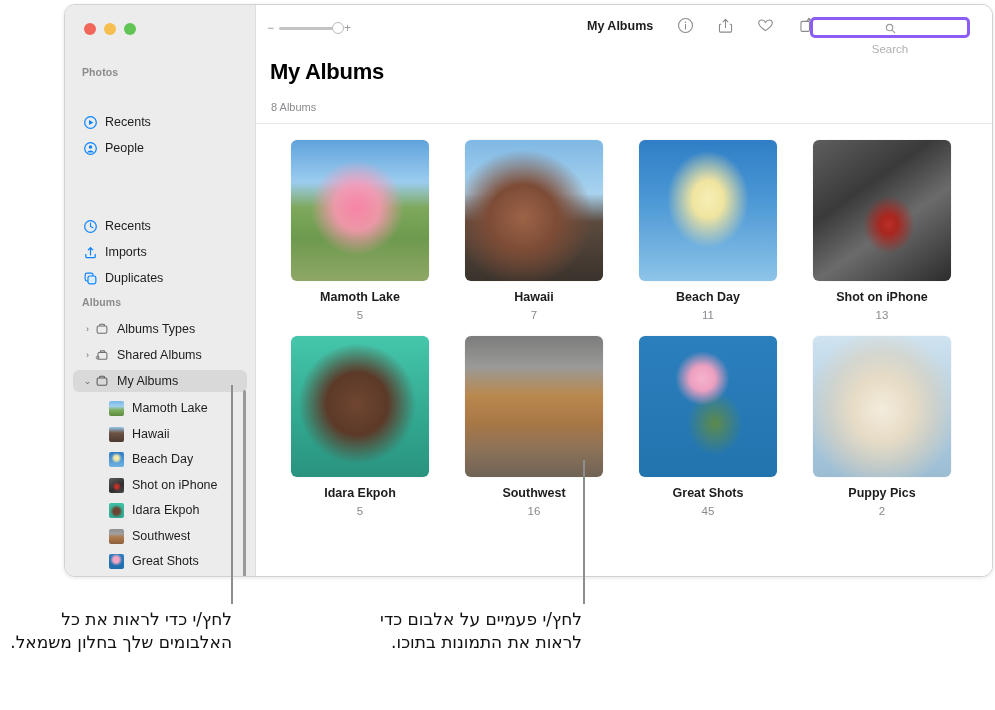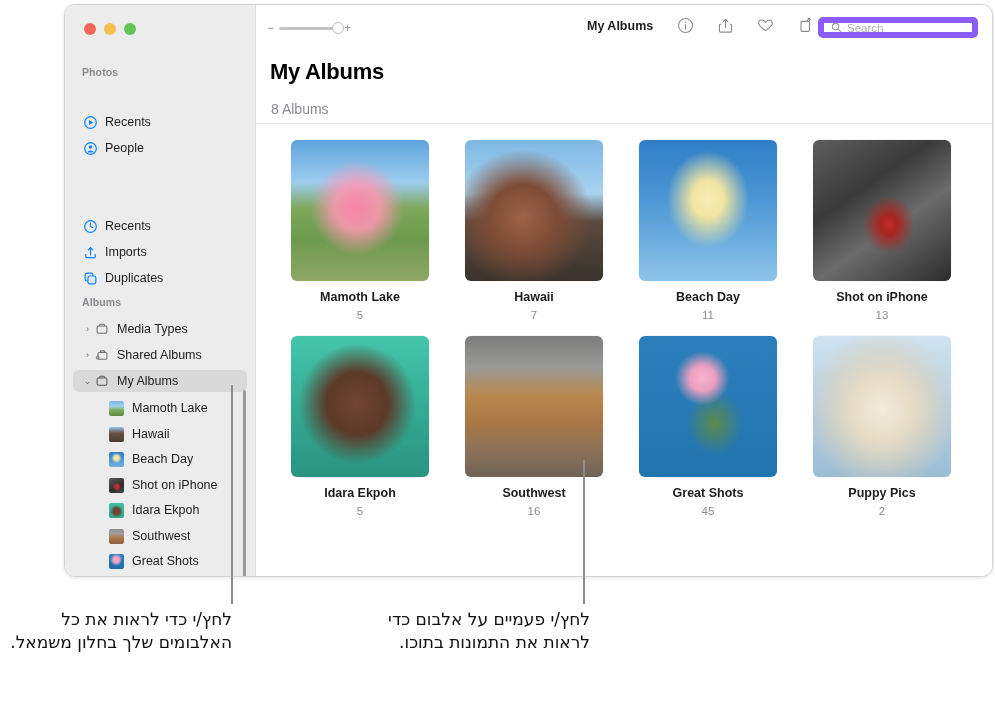--- a/index.html
+++ b/index.html
@@ -67,28 +67,28 @@
   #toolbar{height:44px;display:flex;align-items:center;position:relative;}
   
   #zoomctl{position:absolute;left:11px;top:17px;display:flex;align-items:center;gap:5px;}
   .zsign{color:#9a9a9e;font-size:12px;line-height:1;}
   #ztrack{width:60px;height:3px;background:#c3c3c5;border-radius:2px;position:relative;}
   #zknob{position:absolute;right:-5px;top:-5px;width:12px;height:12px;border-radius:50%;background:#fff;border:1.5px solid #bcbcbe;box-sizing:border-box;}
   #tb-title{position:absolute;left:331px;top:14px;font-size:12.5px;font-weight:bold;color:#1d1d1f;}
   #tb-icons{position:absolute;left:420px;top:11px;display:flex;gap:21px;align-items:center;}
   .tbi{width:19px;height:19px;color:#8a8a8e;display:flex;align-items:center;justify-content:center;cursor:default;}
   #search{
-    position:absolute;right:14px;top:12px;width:160px;height:21px;
-    border:6px solid #8b5cf6;border-radius:5px;background:#fff;
-    display:flex;align-items:center;padding:0 7px;box-sizing:border-box;gap:5px;
+    position:absolute;right:22px;top:12px;width:160px;height:21px;
+    border:3px solid #8b5cf6;border-radius:5px;background:#fff;
+    display:flex;align-items:center;padding:0 7px;box-sizing:border-box;gap:5px;flex-direction:column;
   }
   #search .sph{font-size:11.5px;color:#b0b0b4;}
   
   #main-title{position:absolute;left:14px;top:54px;font-size:22px;font-weight:bold;color:#000;letter-spacing:-0.3px;}
-  #main-sub{position:absolute;left:15px;top:96px;font-size:14px;color:#8a8a8e;}
+  #main-sub{position:absolute;left:15px;top:96px;font-size:11px;color:#8a8a8e;}
   #divider{position:absolute;left:0;right:0;top:118px;height:1px;background:#e8e8e8;}
   
   #grid{
     position:absolute;left:30px;top:135px;right:14px;
     display:grid;grid-template-columns:repeat(4,148px);
     column-gap:26px;row-gap:15px;
   }
   .album{width:148px;display:flex;flex-direction:column;align-items:center;}
   .thumb{
     width:138px;height:141px;border-radius:6px;background-size:cover;background-position:center;
@@ -97,21 +97,21 @@
   .aname{margin-top:10px;font-size:12.5px;font-weight:bold;color:#1d1d1f;text-align:center;line-height:1;}
   .acount{margin-top:6px;font-size:11.5px;color:#8a8a8e;text-align:center;line-height:1;}
   
   .cline{position:absolute;width:1.6px;background:#8d8d8d;}
   .callout{
     position:absolute;direction:rtl;text-align:right;
     font-size:17px;color:#111;line-height:1.38;
     font-family:"DejaVu Sans","Liberation Sans",sans-serif;
   }
   #callout1{left:0px;top:608px;width:232px;}
-  #callout2{left:368px;top:608px;width:222px;}
+  #callout2{left:360px;top:608px;width:222px;}
   #cline1{left:231px;top:385px;height:219px;}
   #cline2{left:583px;top:460px;height:144px;}
 </style>
 </head>
 <body>
 
 <div id="window">
 
   <div id="sidebar">
 
@@ -180,21 +180,21 @@
     <div class="section-head" id="albums-head">Albums</div>
 
     <div class="srow" style="top:313px">
       <span class="twisty">›</span>
       <span class="sico">
         <svg width="14" height="14" viewBox="0 0 16 16">
             <rect x="2.4" y="4.6" width="11.2" height="8.2" rx="1.6" fill="none" stroke="#6f6f73" stroke-width="1.2"></rect>
             <path d="M5.2 4.6 V3.6 a1 1 0 0 1 1 -1 h3.6 a1 1 0 0 1 1 1 v1" fill="none" stroke="#6f6f73" stroke-width="1.2"></path>
           </svg>
       </span>
-      <span class="slabel">Media Types</span>
+      <span class="slabel">Albums Types</span>
     </div>
 
     <div class="srow" style="top:339px">
       <span class="twisty">›</span>
       <span class="sico">
         <svg width="14" height="14" viewBox="0 0 16 16">
             <rect x="3.4" y="5.2" width="10.2" height="7.6" rx="1.5" fill="none" stroke="#6f6f73" stroke-width="1.2"></rect>
             <path d="M6 5.2 V4.3 a1 1 0 0 1 1 -1 h3.2 a1 1 0 0 1 1 1 v0.9" fill="none" stroke="#6f6f73" stroke-width="1.2"></path>
             <circle cx="3" cy="11" r="1.6" fill="none" stroke="#6f6f73" stroke-width="1.1"></circle>
           </svg>

